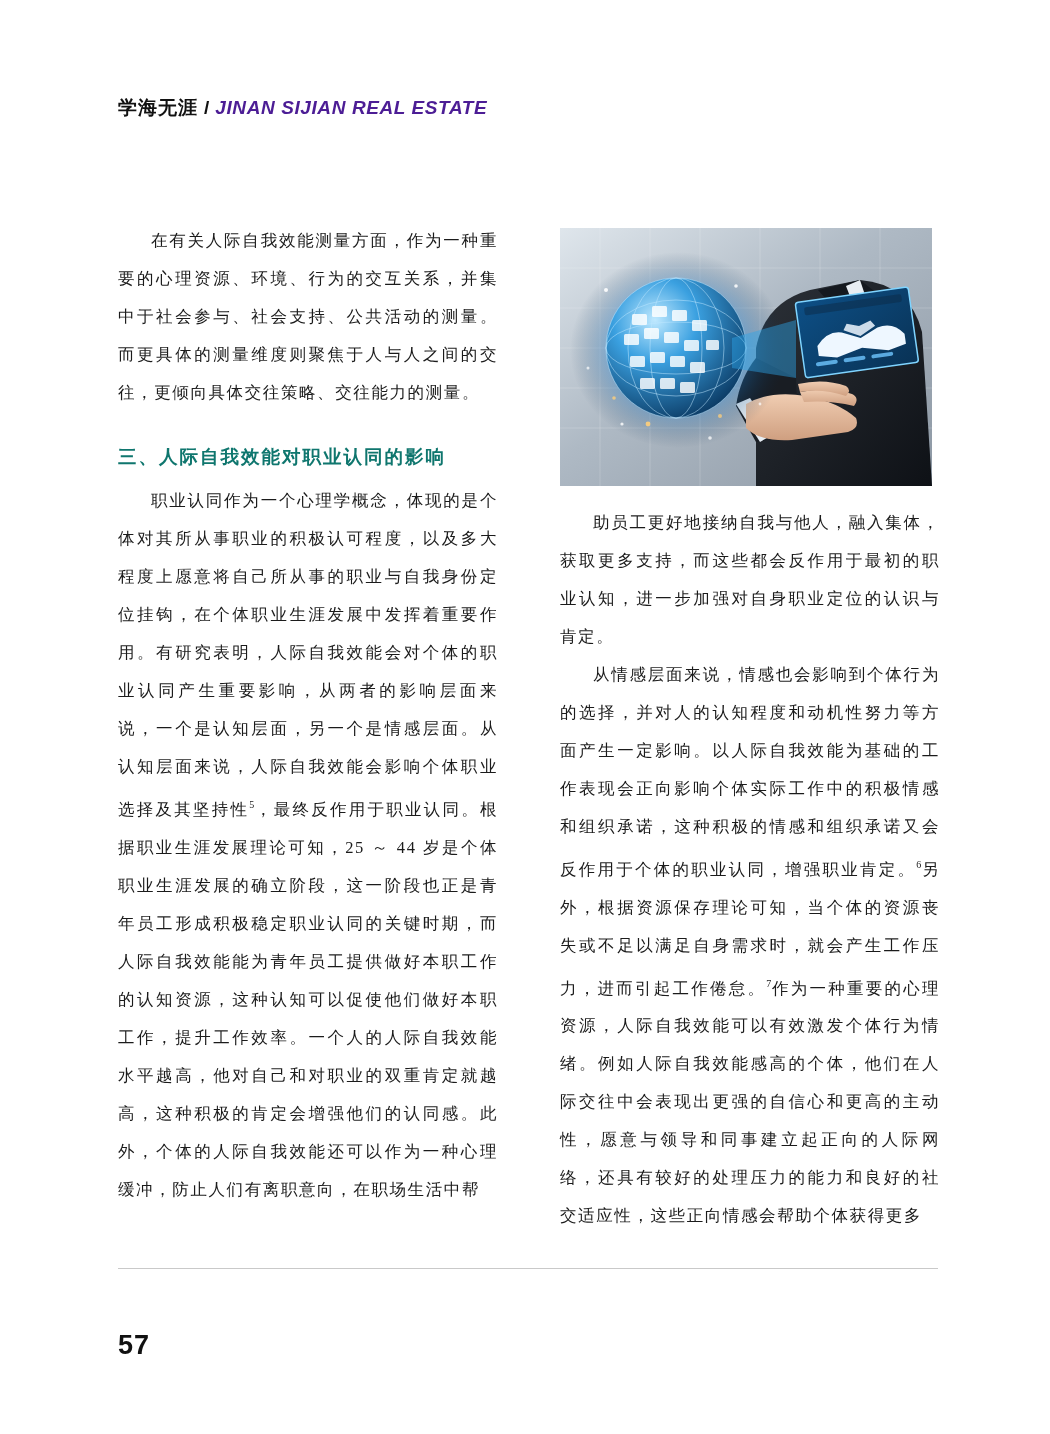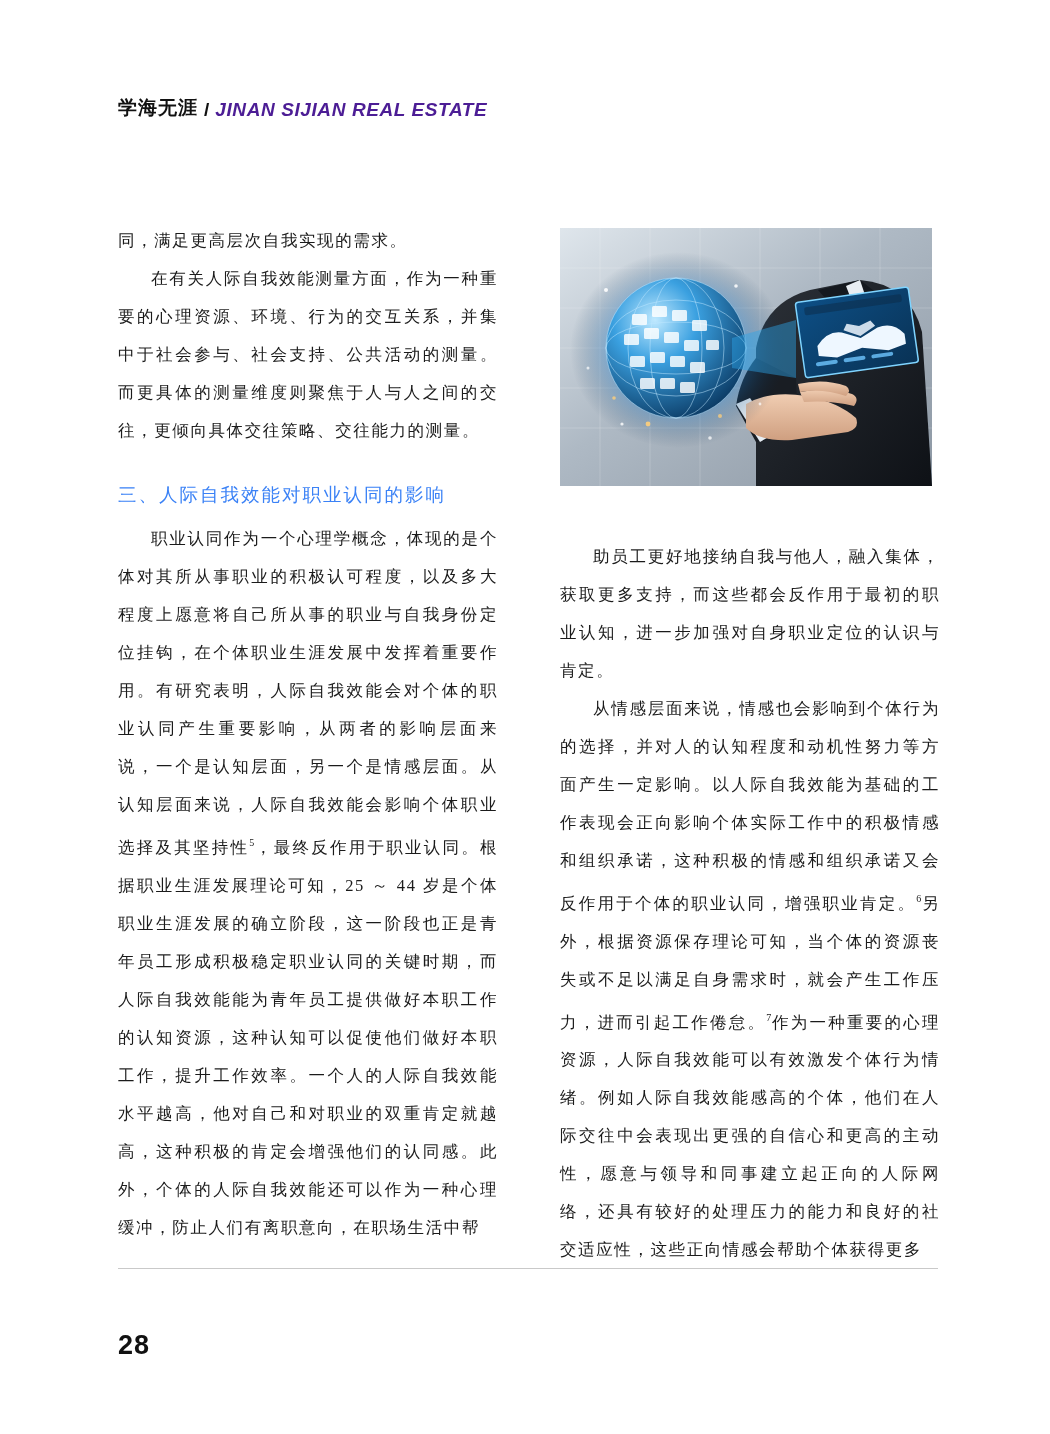--- a/index.html
+++ b/index.html
@@ -24,21 +24,21 @@
     background: #ffffff;
   }
 
   
   .header {
     position: absolute;
     left: 118px;
     top: 95px;
     width: 820px;
     display: flex;
-    align-items: flex-end;
+    align-items: center;
     font-family: "Liberation Sans", sans-serif;
   }
   .header .cn {
     font-size: 19px;
     font-weight: bold;
     letter-spacing: 1px;
     color: #111;
   }
   .header .sep {
     font-size: 19px;
@@ -68,25 +68,25 @@
     line-height: 38px;
     text-align: justify;
     text-align-last: left;
     letter-spacing: 1.6px;
     color: #1b1b1b;
   }
   p.indent { text-indent: 2em; }
 
   .heading {
     font-size: 18.5px;
-    font-weight: normal;
+    font-weight: bold;
     line-height: 38px;
     letter-spacing: 2px;
     margin: 26px 0 6px 0;
-    color: #3b82f6;
+    color: #0f766e;
     font-family: "Liberation Serif", serif;
   }
 
   sup.fn {
     font-size: 10px;
     vertical-align: super;
     letter-spacing: 0;
   }
 
   
@@ -267,30 +267,29 @@
       </g>
       <g fill="#ffcf7a">
         <circle cx="88" cy="196" r="2.4" opacity="0.9"></circle>
         <circle cx="54" cy="170" r="1.8" opacity="0.8"></circle>
         <circle cx="160" cy="188" r="2" opacity="0.75"></circle>
       </g>
     </svg>
   </div>
 
   <div class="col col-left">
-    <p class="body">同，满足更高层次自我实现的需求。</p>
     <p class="body indent">在有关人际自我效能测量方面，作为一种重要的心理资源、环境、行为的交互关系，并集中于社会参与、社会支持、公共活动的测量。而更具体的测量维度则聚焦于人与人之间的交往，更倾向具体交往策略、交往能力的测量。</p>
     <div class="heading">三、人际自我效能对职业认同的影响</div>
     <p class="body indent"><span>职业认同作为一个心理学概念，体现的是个体对其所从事职业的积极认可程度，以及多大程度上愿意将自己所从事的职业与自我身份定位挂钩，在个体职业生涯发展中发挥着重要作用。有研究表明，人际自我效能会对个体的职业认同产生重要影响，从两者的影响层面来说，一个是认知层面，另一个是情感层面。从认知层面来说，人际自我效能会影响个体职业选择及其坚持性</span><sup class="fn">5</sup><span>，最终反作用于职业认同。根据职业生涯发展理论可知，25 ～ 44 岁是个体职业生涯发展的确立阶段，这一阶段也正是青年员工形成积极稳定职业认同的关键时期，而人际自我效能能为青年员工提供做好本职工作的认知资源，这种认知可以促使他们做好本职工作，提升工作效率。一个人的人际自我效能水平越高，他对自己和对职业的双重肯定就越高，这种积极的肯定会增强他们的认同感。此外，个体的人际自我效能还可以作为一种心理缓冲，防止人们有离职意向，在职场生活中帮</span></p>
   </div>
 
-  <div class="col col-right" style="top:538px;">
+  <div class="col col-right" style="top:504px;">
     <p class="body indent">助员工更好地接纳自我与他人，融入集体，获取更多支持，而这些都会反作用于最初的职业认知，进一步加强对自身职业定位的认识与肯定。</p>
     <p class="body indent"><span>从情感层面来说，情感也会影响到个体行为的选择，并对人的认知程度和动机性努力等方面产生一定影响。以人际自我效能为基础的工作表现会正向影响个体实际工作中的积极情感和组织承诺，这种积极的情感和组织承诺又会反作用于个体的职业认同，增强职业肯定。</span><sup class="fn">6</sup><span>另外，根据资源保存理论可知，当个体的资源丧失或不足以满足自身需求时，就会产生工作压力，进而引起工作倦怠。</span><sup class="fn">7</sup><span>作为一种重要的心理资源，人际自我效能可以有效激发个体行为情绪。例如人际自我效能感高的个体，他们在人际交往中会表现出更强的自信心和更高的主动性，愿意与领导和同事建立起正向的人际网络，还具有较好的处理压力的能力和良好的社交适应性，这些正向情感会帮助个体获得更多</span></p>
   </div>
 
   <div class="rule"></div>
   <div class="footnotes">
   </div>
 
-  <div class="pageno">28</div>
+  <div class="pageno">57</div>
 
 </div>
 
 </body></html>

